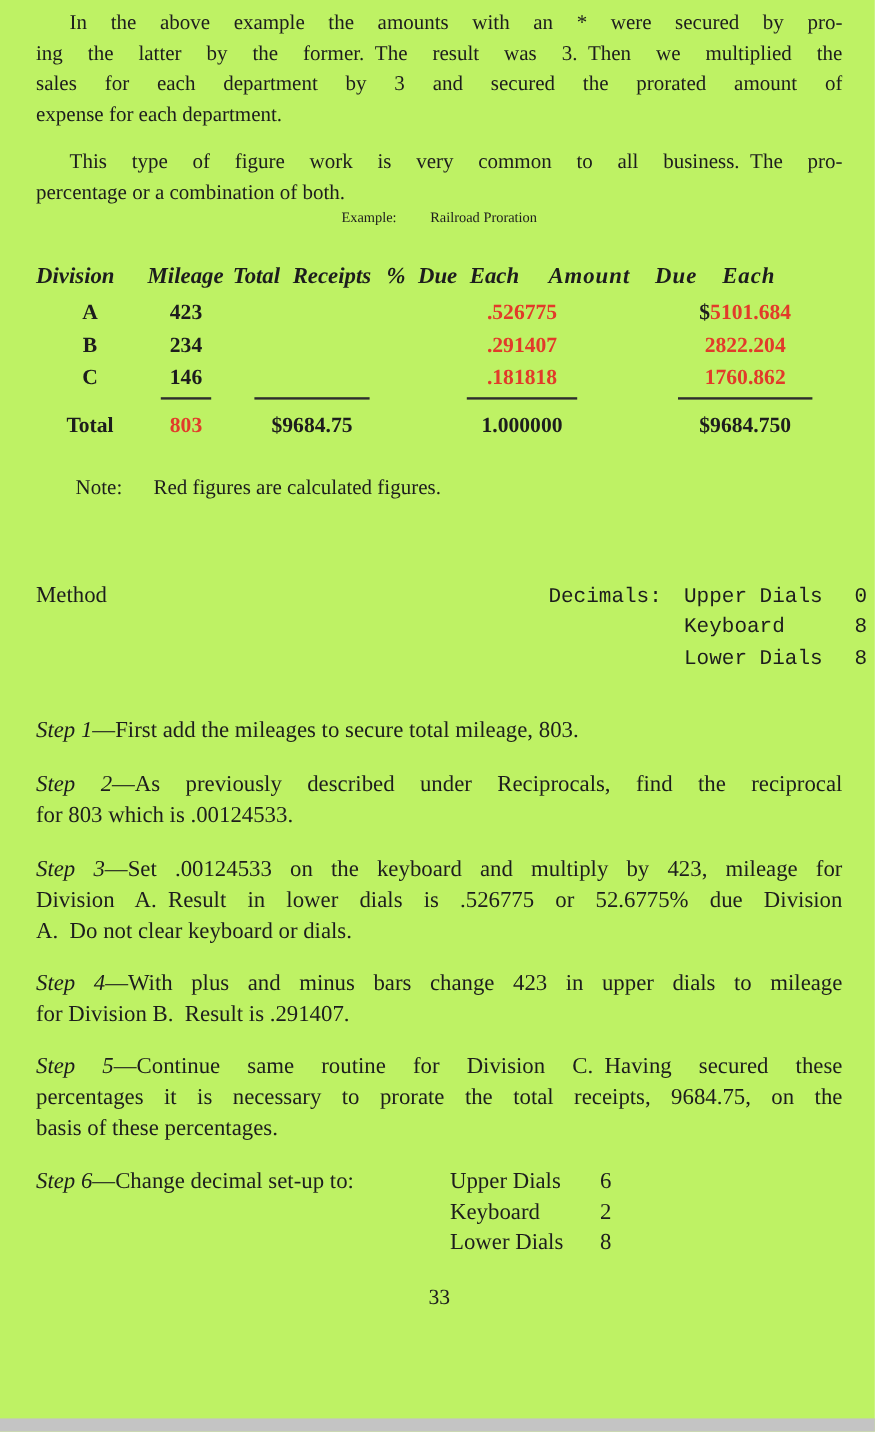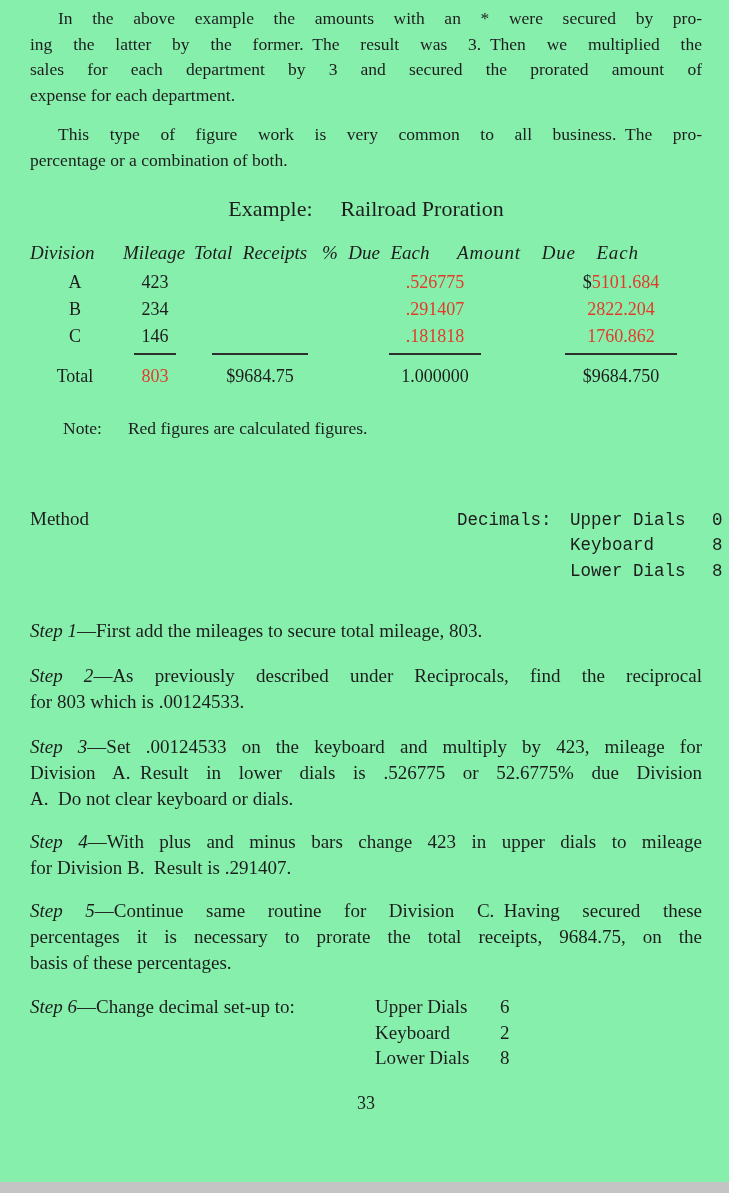--- a/index.html
+++ b/index.html
@@ -5,36 +5,36 @@
   html, body { margin: 0; padding: 0; background: #ffffff; }
   body {
     width: 729px; height: 1193px; overflow: hidden; position: relative;
     font-family: "Liberation Serif", "DejaVu Serif", serif;
     color: #1d1d1d;
   }
   .page {
     position: relative; box-sizing: border-box;
     width: 729px; height: 1193px;
     padding: 6px 27px 0 30px;
-    background: #86efac;
+    background: #bef264;
   }
   
   .para { font-size: 17.5px; line-height: 25.6px; }
   .jline { text-align: justify; height: 25.6px; overflow: hidden; }
   .jline::after { content: ""; display: inline-block; width: 100%; height: 0; }
   .lline { text-align: left; height: 25.6px; overflow: hidden; }
   .indent { text-indent: 28px; }
   .p2 { margin-top: 14px; }
 
   
-  .example-heading { margin-top: 22px; height: 26px; text-align: center; font-size: 22px; }
+  .example-heading { height: 26px; text-align: center; font-size: 12px; }
   .hgap { display: inline-block; width: 28px; }
 
   
-  .tbl { margin-top: 20px; font-size: 18px; }
+  .tbl { margin-top: 20px; font-size: 18px; font-weight: bold; }
   .thead { position: relative; height: 27px; font-style: italic; font-size: 19px; word-spacing: 0.30em; }
   .thead .th { position: absolute; top: 0; white-space: nowrap; }
   .th-division { left: 0; }
   .th-mileage  { left: 93px; }
   .th-receipts { left: 164px; }
   .th-pct      { left: 292px; }
   .th-amount   { left: 427px; word-spacing: 0.8em; letter-spacing: 0.8px; }
 
   .trow, .rrow {
     display: grid;

